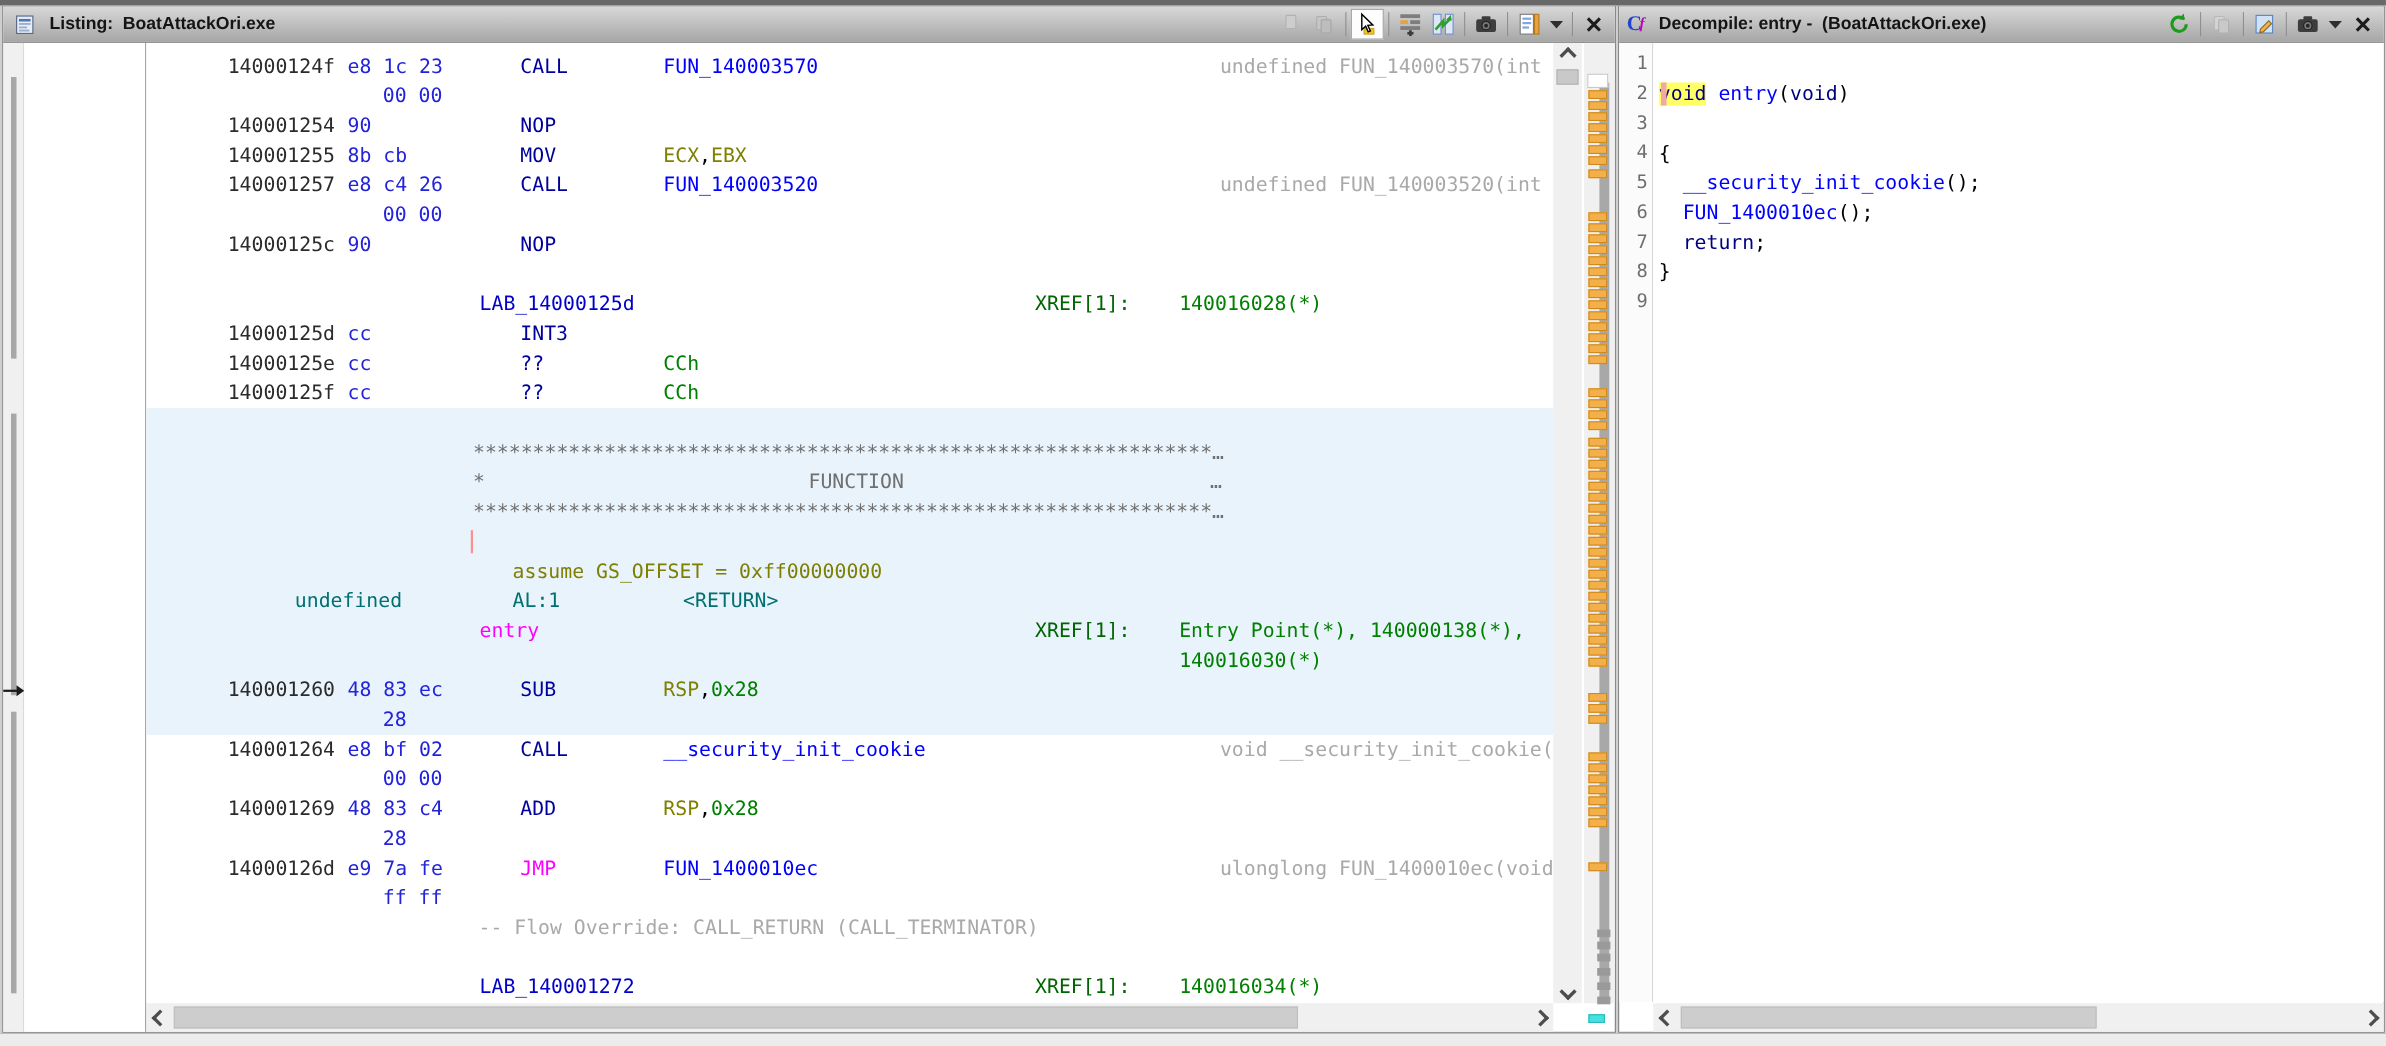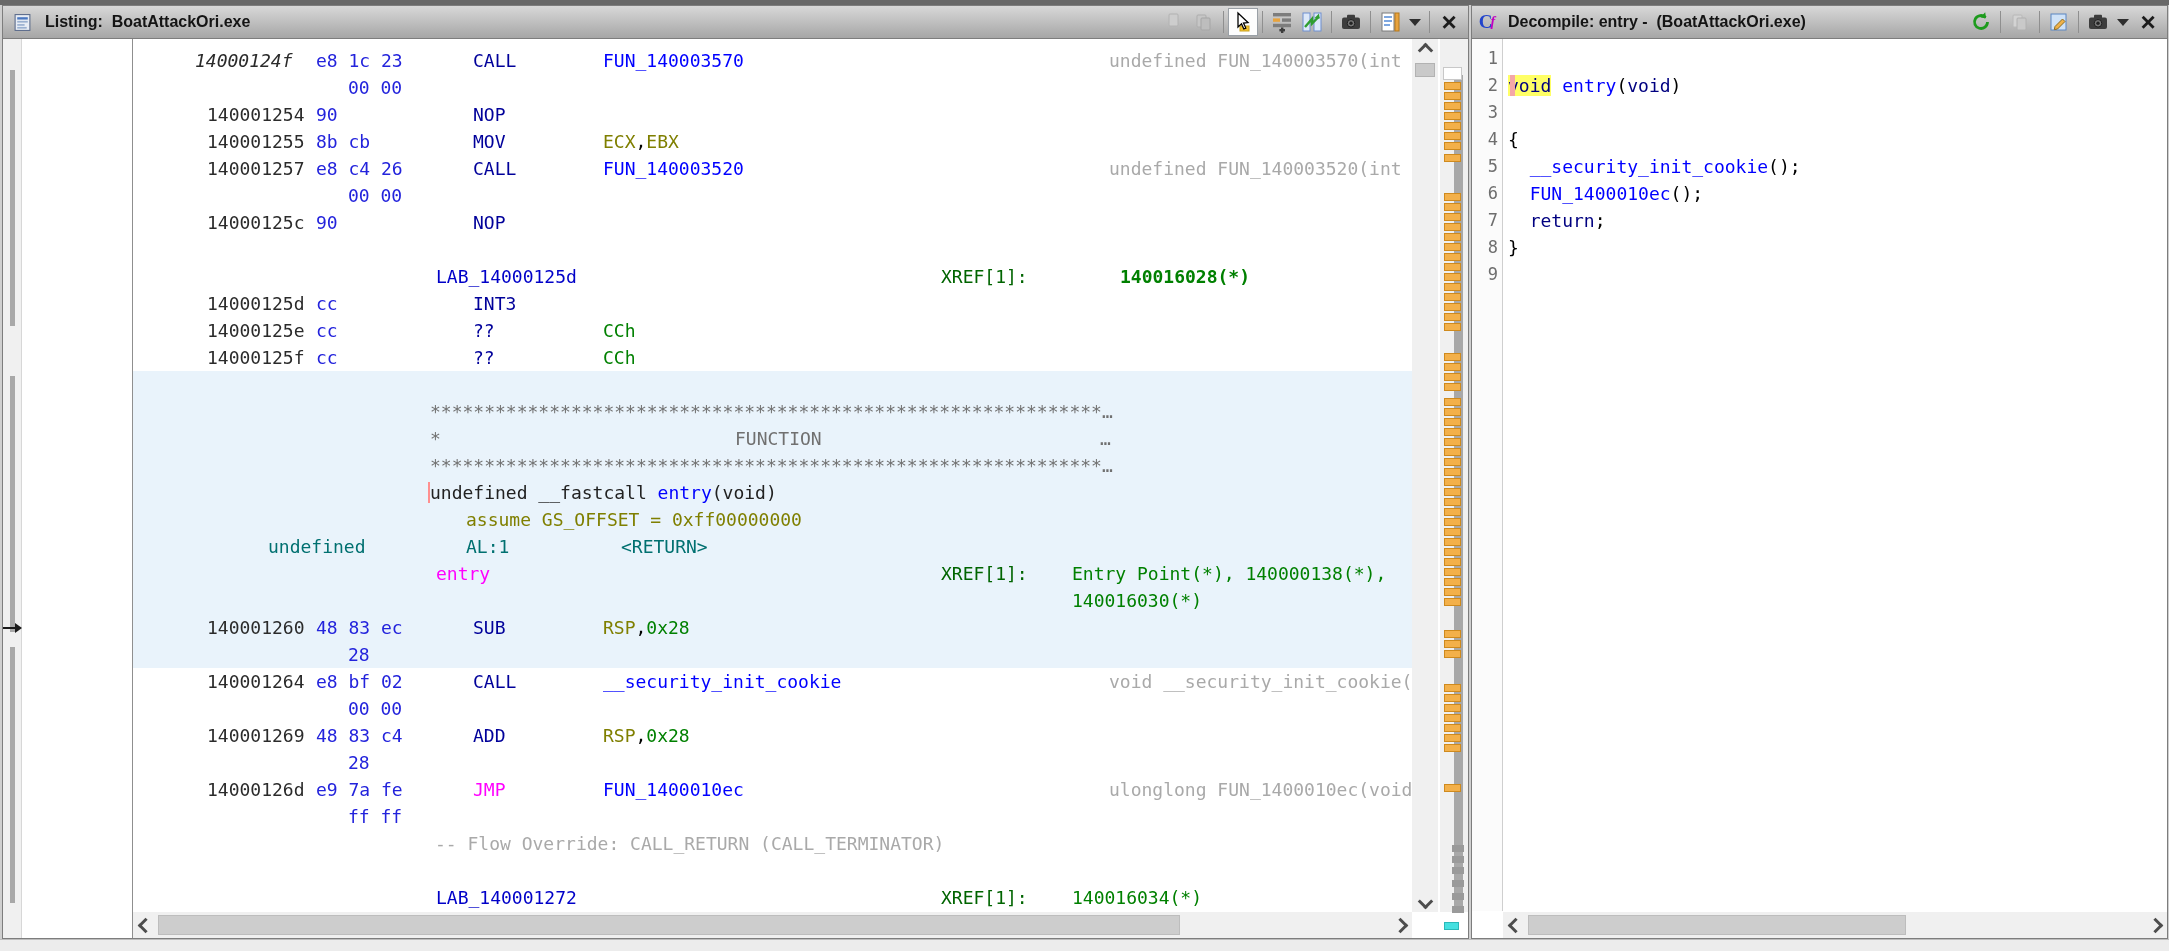--- a/index.html
+++ b/index.html
@@ -170,21 +170,21 @@
       <div class="flowbar" style="top:337px;height:256px;"></div>
       <div class="flowbar" style="top:608px;height:256px;"></div>
       <div class="flowarrow" style="top:588px;"></div>
     </div>
     <div class="whitegap"></div>
 
     <div id="listing-viewport">
       <div id="listing-highlight"></div>
       <div>
           <div class="lrow" style="top: 8px;">
-            <span class="lseg" style="left: 62px; font-style: italic;"><span class="r-address">14000124f</span></span>
+            <span class="lseg" style="left: 74px;"><span class="r-address">14000124f</span></span>
             <span class="lseg" style="left: 183px;"><span class="r-bytes">e8 1c 23</span></span>
             <span class="lseg" style="left: 340px;"><span class="r-mnemonic">CALL</span></span>
             <span class="lseg" style="left: 470px;"><span class="r-funcref">FUN_140003570</span></span>
             <span class="lseg" style="left: 976px;"><span class="r-comment">undefined FUN_140003570(int p</span></span>
           </div>
           <div class="lrow" style="top: 35px;">
             <span class="lseg" style="left: 215px;"><span class="r-bytes">00 00</span></span>
           </div>
           <div class="lrow" style="top: 62px;">
             <span class="lseg" style="left: 74px;"><span class="r-address">140001254</span></span>
@@ -209,21 +209,21 @@
           </div>
           <div class="lrow" style="top: 170px;">
             <span class="lseg" style="left: 74px;"><span class="r-address">14000125c</span></span>
             <span class="lseg" style="left: 183px;"><span class="r-bytes">90</span></span>
             <span class="lseg" style="left: 340px;"><span class="r-mnemonic">NOP</span></span>
           </div>
           <div class="lrow" style="top: 197px;"></div>
           <div class="lrow" style="top: 224px;">
             <span class="lseg" style="left: 303px;"><span class="r-label">LAB_14000125d</span></span>
             <span class="lseg" style="left: 808px;"><span class="r-xrefhead">XREF[1]:</span></span>
-            <span class="lseg" style="left: 987px; font-weight: bold;"><span class="r-xrefval">140016028(*)</span></span>
+            <span class="lseg" style="left: 939px;"><span class="r-xrefval">140016028(*)</span></span>
           </div>
           <div class="lrow" style="top: 251px;">
             <span class="lseg" style="left: 74px;"><span class="r-address">14000125d</span></span>
             <span class="lseg" style="left: 183px;"><span class="r-bytes">cc</span></span>
             <span class="lseg" style="left: 340px;"><span class="r-mnemonic">INT3</span></span>
           </div>
           <div class="lrow" style="top: 278px;">
             <span class="lseg" style="left: 74px;"><span class="r-address">14000125e</span></span>
             <span class="lseg" style="left: 183px;"><span class="r-bytes">cc</span></span>
             <span class="lseg" style="left: 340px;"><span class="r-mnemonic">??</span></span>
@@ -242,21 +242,20 @@
           <div class="lrow" style="top: 386px;">
             <span class="lseg" style="left: 297px;"><span class="r-banner">*</span></span>
             <span class="lseg" style="left: 602px;"><span class="r-banner">FUNCTION</span></span>
             <span class="lseg" style="left: 967px;"><span class="r-banner">…</span></span>
           </div>
           <div class="lrow" style="top: 413px;">
             <span class="lseg" style="left: 297px;"><span class="r-banner">**************************************************************…</span></span>
           </div>
           <div class="lrow" style="top: 440px;">
             <div class="lcursor" style="left: 295px;"></div>
-            <span class="lseg" style="left: 297px;"><span class="r-sigtext">undefined __fastcall </span><span class="r-funcref">entry</span><span class="r-sigtext">(void)</span></span>
           </div>
           <div class="lrow" style="top: 467px;">
             <span class="lseg" style="left: 333px;"><span class="r-assume">assume GS_OFFSET = 0xff00000000</span></span>
           </div>
           <div class="lrow" style="top: 494px;">
             <span class="lseg" style="left: 135px;"><span class="r-retundef">undefined</span></span>
             <span class="lseg" style="left: 333px;"><span class="r-retundef">AL:1</span></span>
             <span class="lseg" style="left: 488px;"><span class="r-retundef">&lt;RETURN&gt;</span></span>
           </div>
           <div class="lrow" style="top: 521px;">

